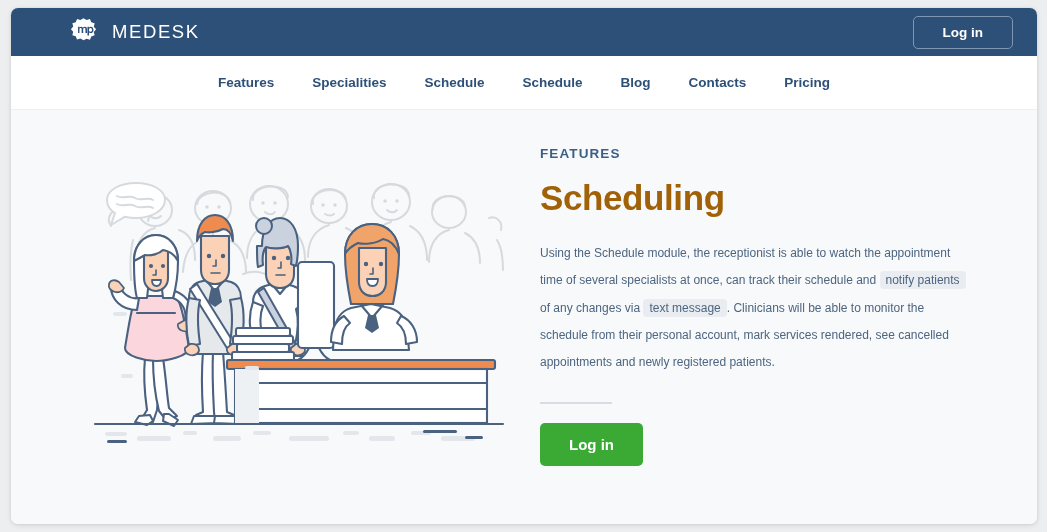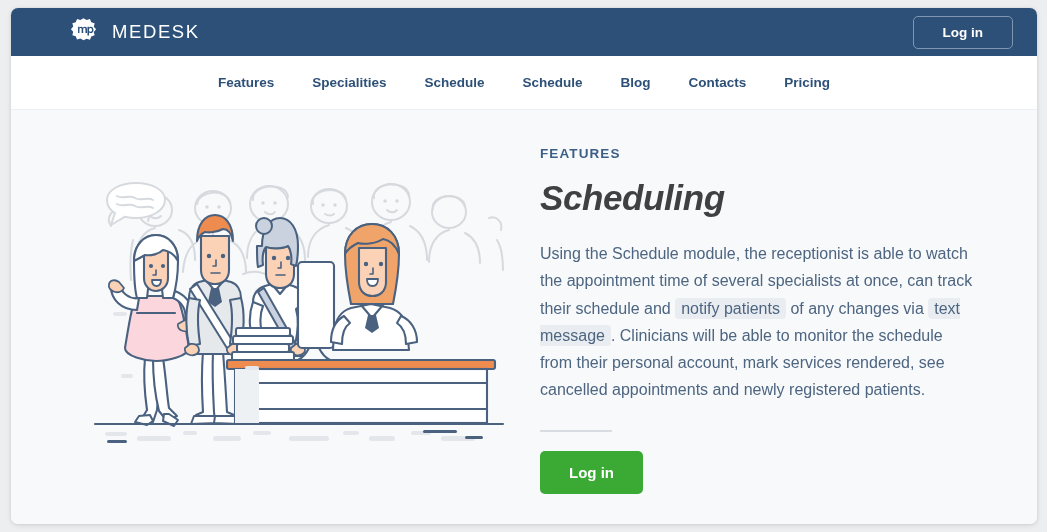--- a/index.html
+++ b/index.html
@@ -121,31 +121,30 @@
 
   .eyebrow {
     color: #3c5f87;
     font-size: 13.5px;
     font-weight: bold;
     letter-spacing: 1.1px;
     margin-bottom: 17px;
   }
 
   .headline {
-    color: #404040;
+    color: #a16207;
     font-size: 35px;
     font-weight: bold;
     letter-spacing: -0.4px;
     margin-bottom: 22px;
-    font-style: italic;
   }
 
   .body-copy {
     color: #4d6580;
-    font-size: 16px;
+    font-size: 12px;
     line-height: 27.3px;
     max-width: 434px;
   }
 
   .chip {
     background: #e9edf1;
     border-radius: 4px;
     padding: 2px 6px;
     color: #4d6580;
   }

